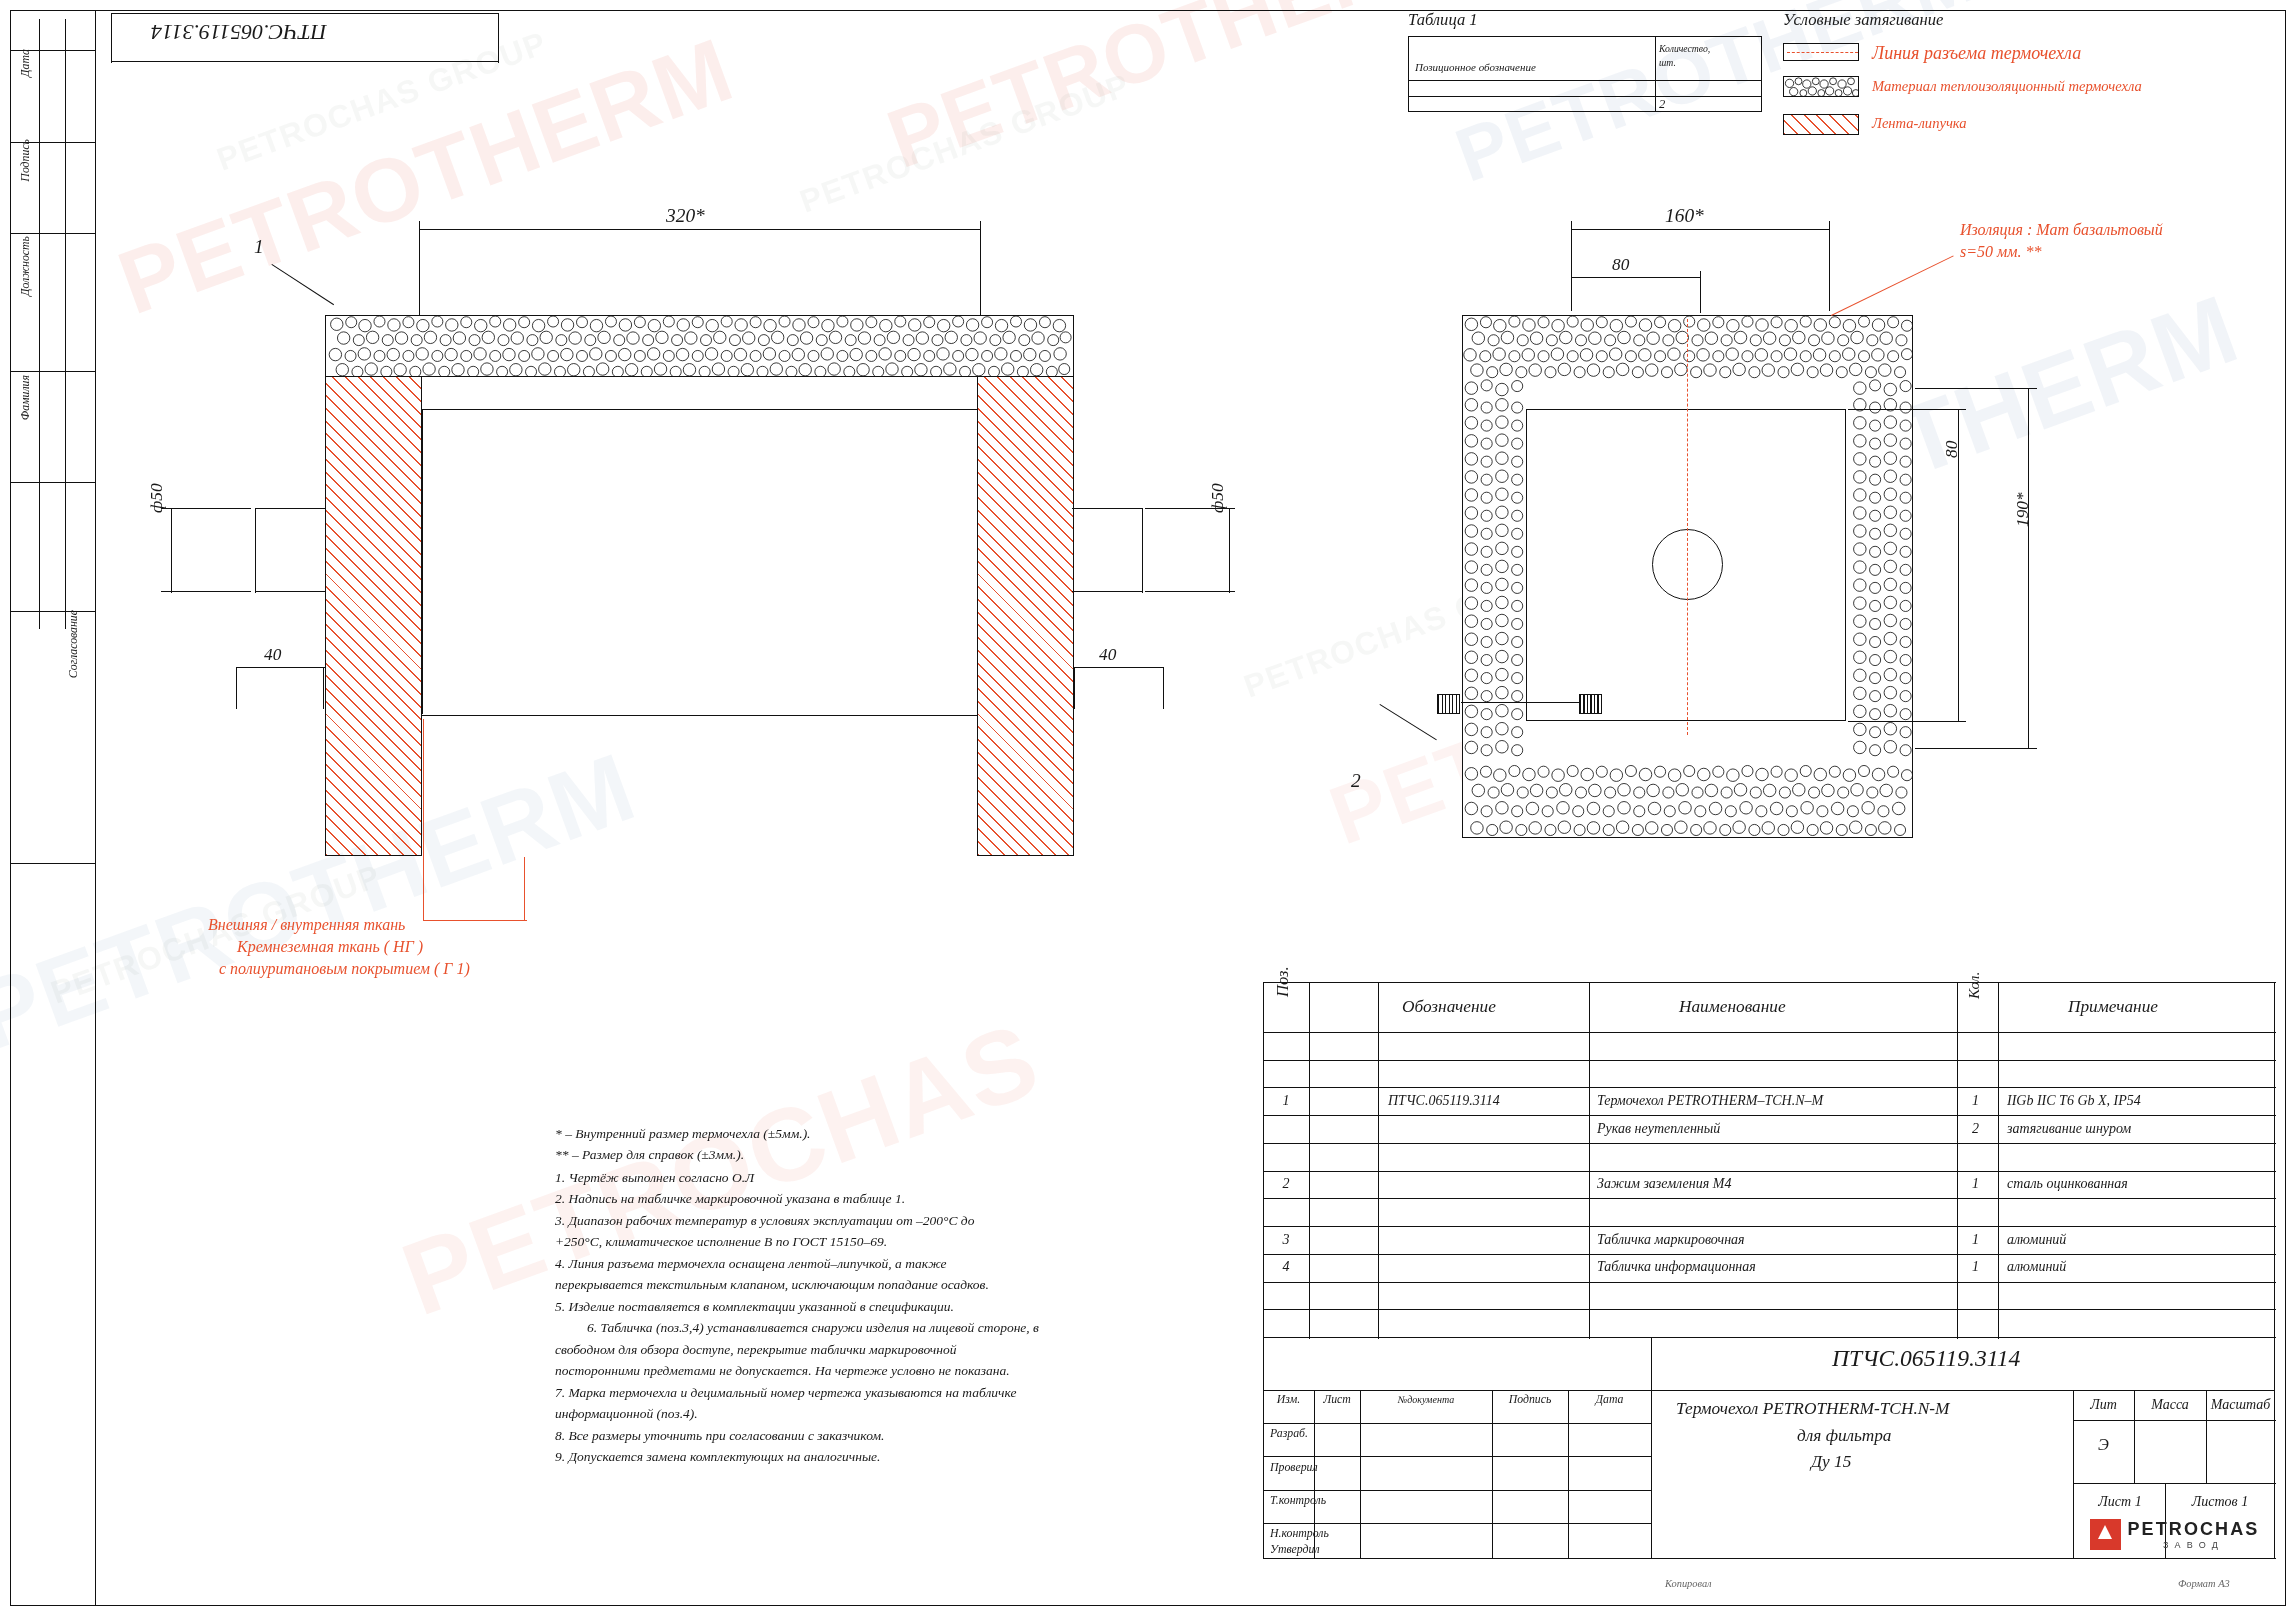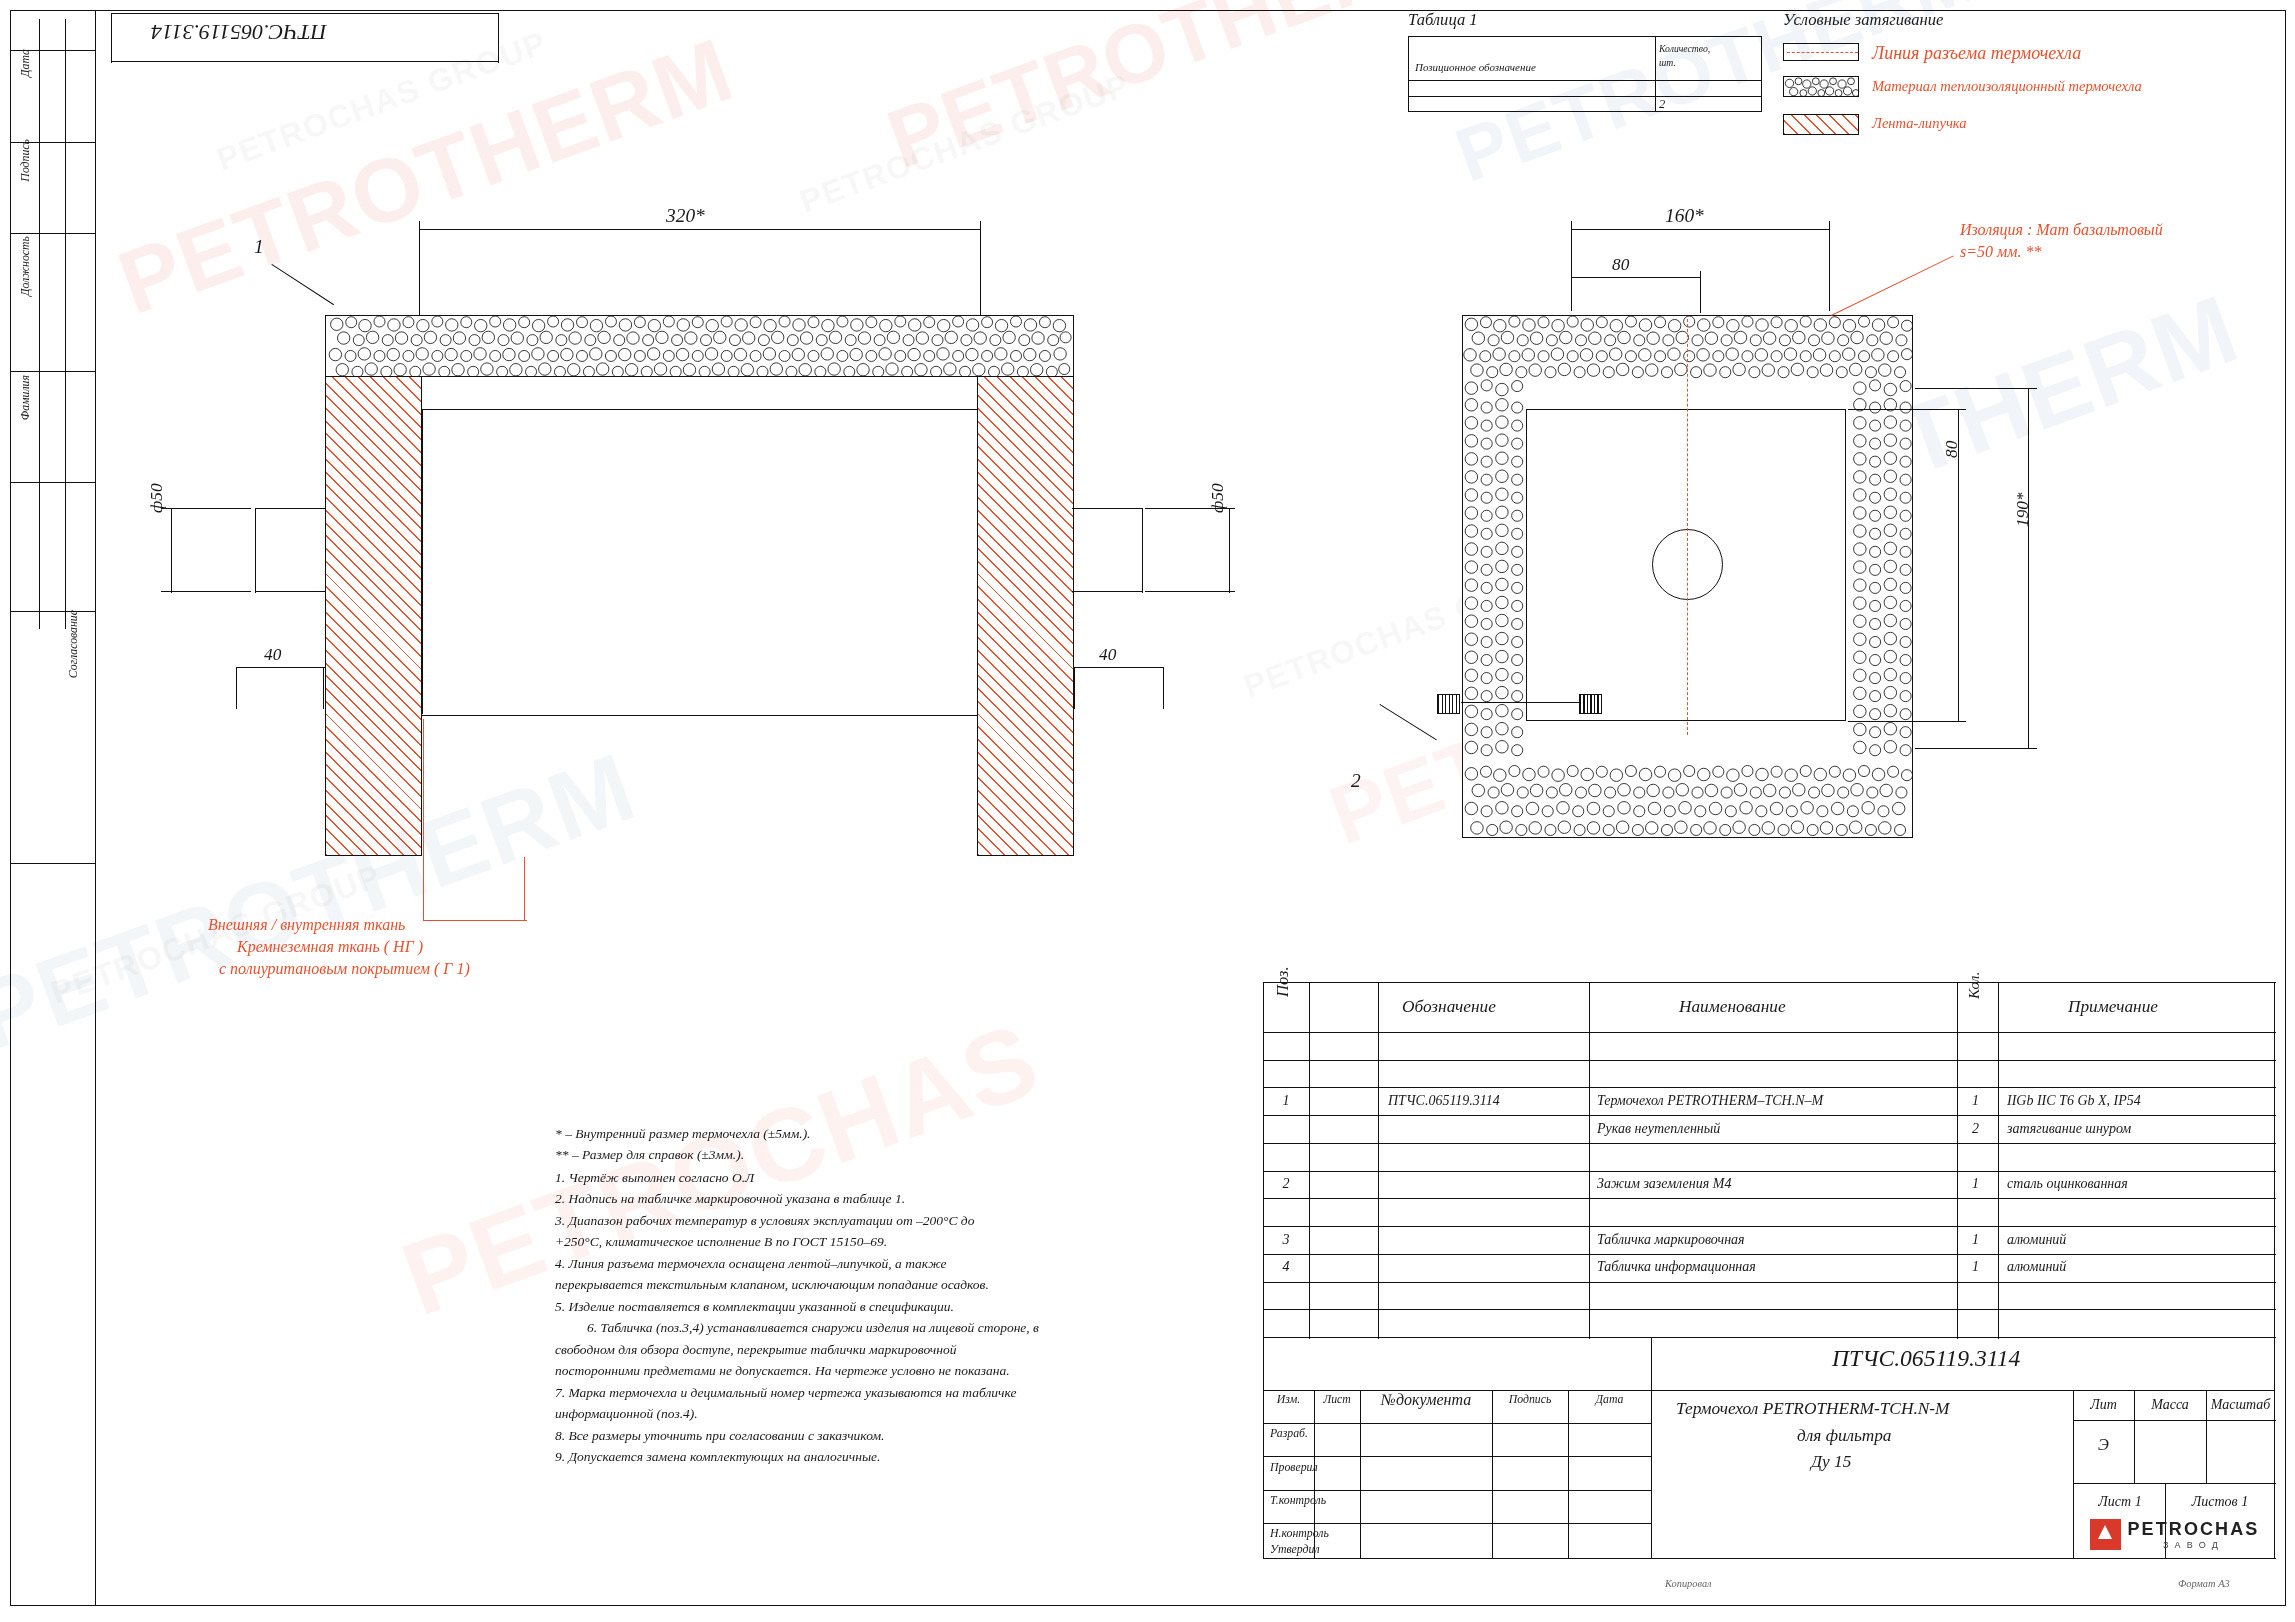--- a/index.html
+++ b/index.html
@@ -962,21 +962,21 @@
     <div class="ln" style="left:0;top:153px;width:388px;height:0.7px;"></div>
     <div class="ln" style="left:0;top:186px;width:388px;height:0.7px;"></div>
     <div class="ln" style="left:51px;top:53px;width:0.7px;height:168px;"></div>
     <div class="ln" style="left:97px;top:53px;width:0.7px;height:168px;"></div>
     <div class="ln" style="left:229px;top:53px;width:0.7px;height:168px;"></div>
     <div class="ln" style="left:305px;top:53px;width:0.7px;height:168px;"></div>
     <div class="ln" style="left:388px;top:0;width:1.4px;height:222px;"></div>
 
     <div class="cell c" style="left:0;top:53px;width:51px;height:19.4px;border:none;font-size:11.8px;">Изм.</div>
     <div class="cell c" style="left:51px;top:53px;width:46px;height:19.4px;border:none;font-size:11.8px;">Лист</div>
-    <div class="cell c" style="left:97px;top:53px;width:132px;height:19.4px;border:none;font-size:16px;">№документа</div>
+    <div class="cell c" style="left:97px;top:53px;width:132px;height:19.4px;border:none;font-size:10px;">№документа</div>
     <div class="cell c" style="left:229px;top:53px;width:76px;height:19.4px;border:none;font-size:11.8px;">Подпись</div>
     <div class="cell c" style="left:305px;top:53px;width:83px;height:19.4px;border:none;font-size:11.8px;">Дата</div>
 
     <div class="cell" style="left:2.8px;top:87px;width:51px;height:19.4px;border:none;font-size:11.8px;">Разраб.</div>
     <div class="cell" style="left:2.8px;top:121px;width:51px;height:19.4px;border:none;font-size:11.8px;">Проверил</div>
     <div class="cell" style="left:2.8px;top:154px;width:55px;height:19.4px;border:none;font-size:11.8px;">Т.контроль</div>
     <div class="cell" style="left:2.8px;top:187px;width:55px;height:19.4px;border:none;font-size:11.8px;">Н.контроль</div>
     <div class="cell" style="left:2.8px;top:203px;width:55px;height:18px;border:none;font-size:11.8px;">Утвердил</div>
 
     <div class="txt" style="left:569px;top:8.3px;font-size:23.6px;">ПТЧС.065119.3114</div>

